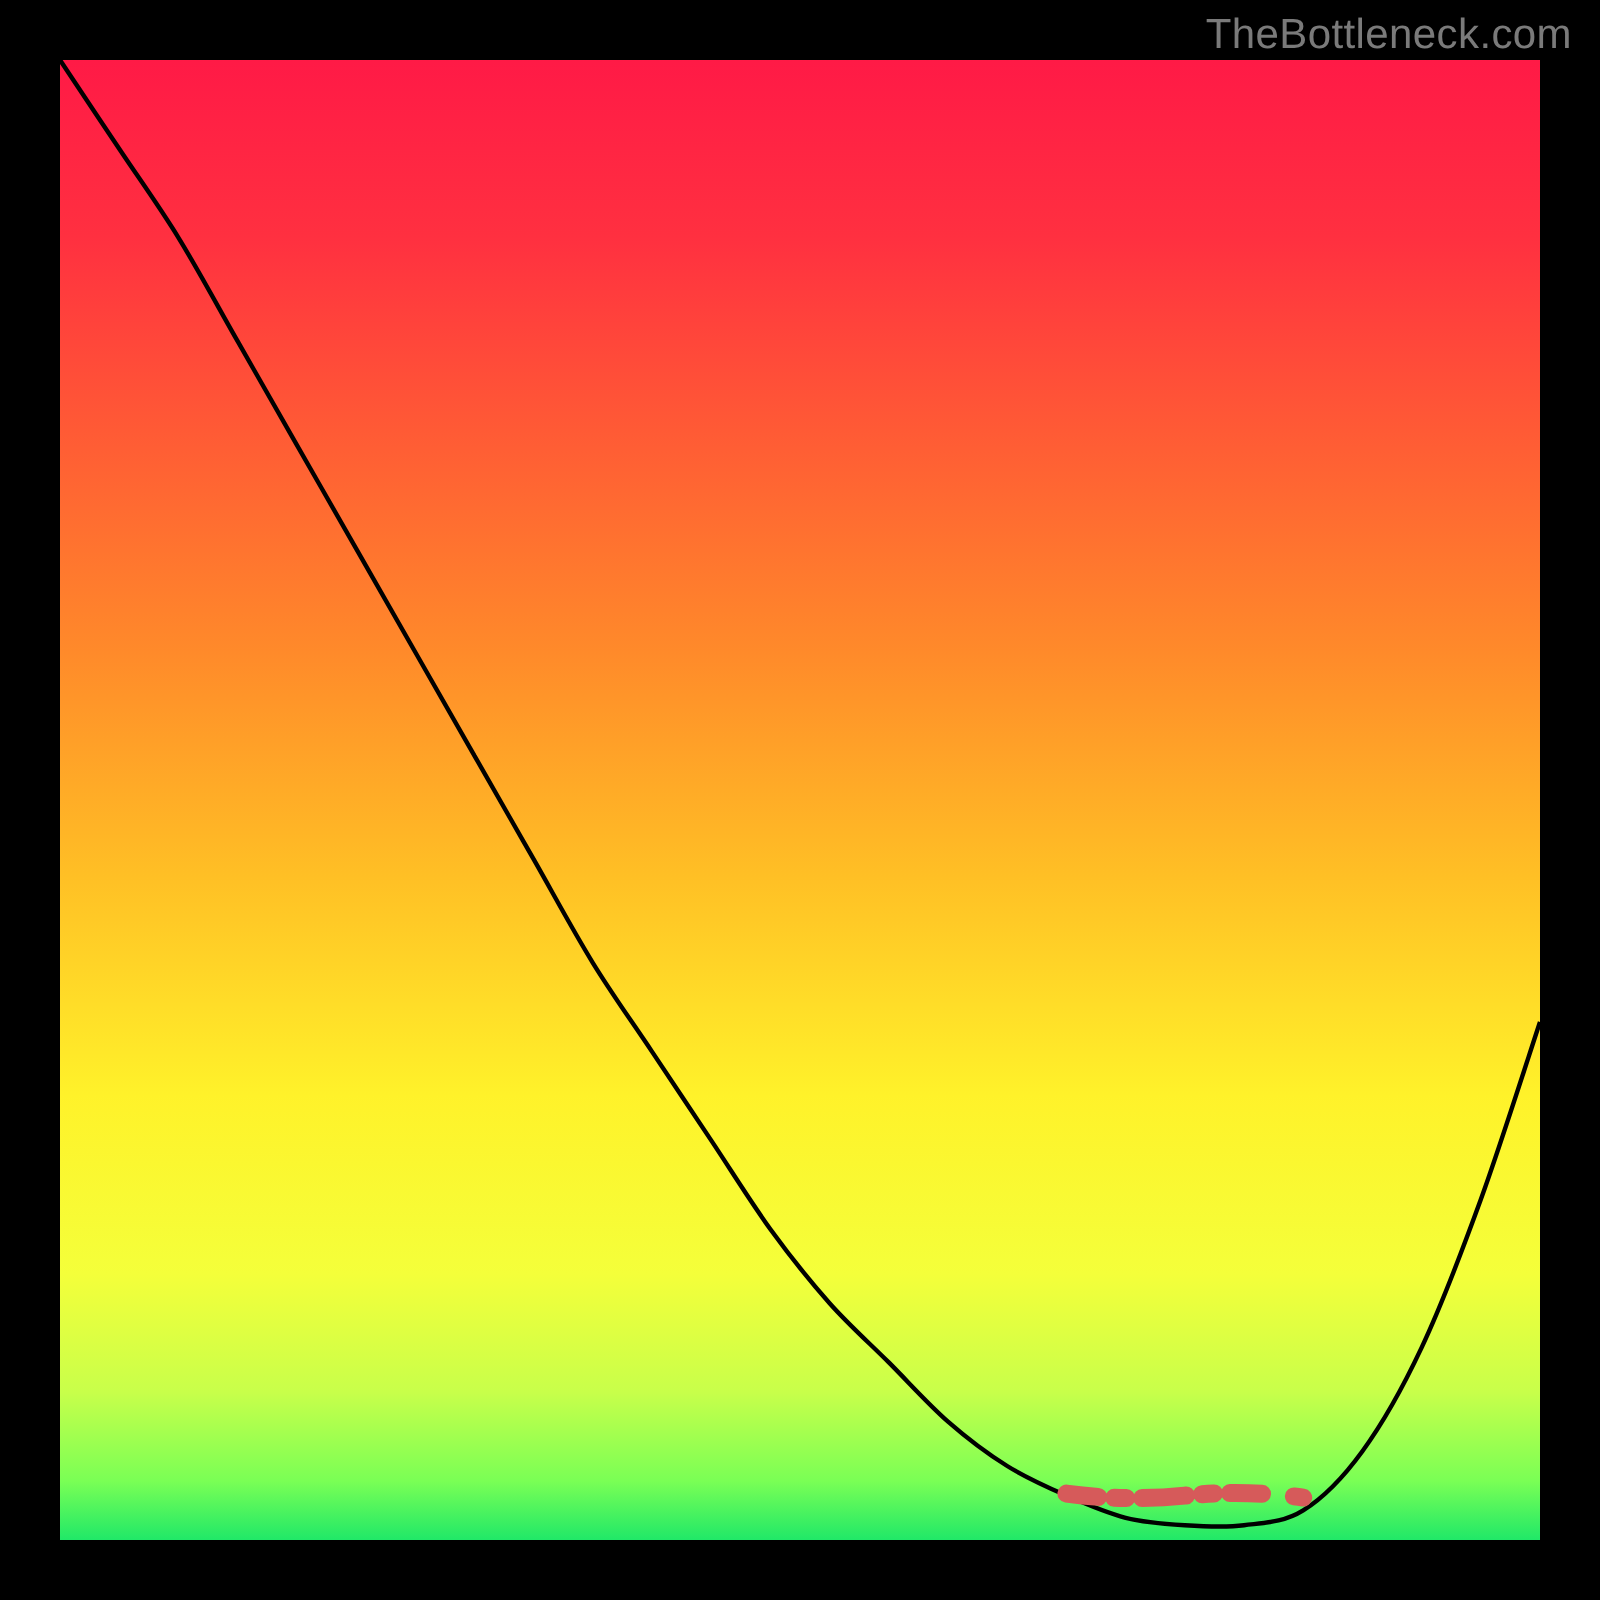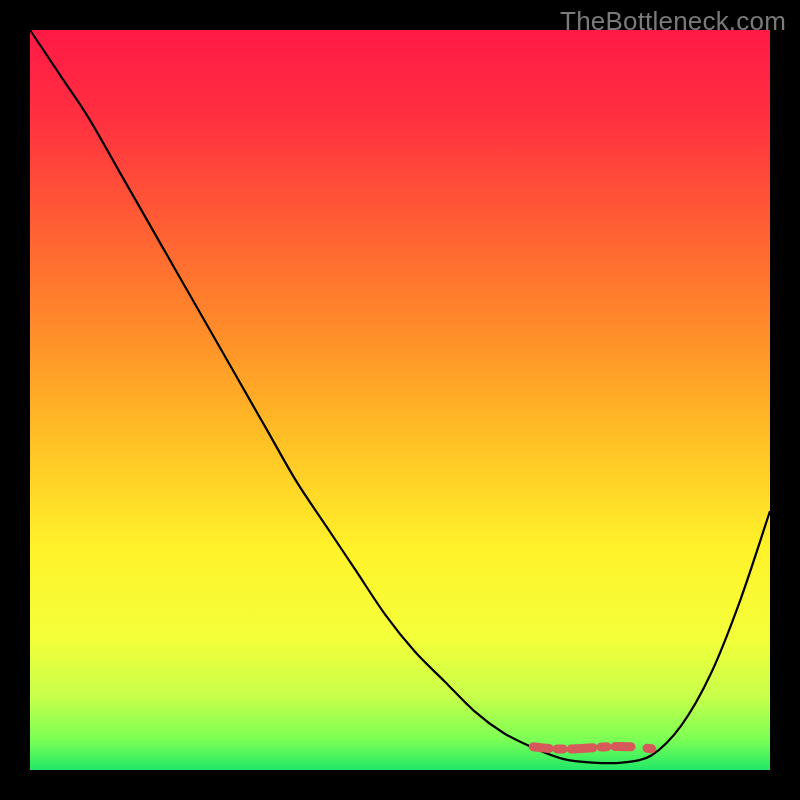--- a/index.html
+++ b/index.html
@@ -15,21 +15,21 @@
     width: 800px;
     height: 800px;
     position: relative;
     background: #000000;
   }
   .watermark {
     position: absolute;
     top: 6px;
     right: 14px;
     color: #7a7a7a;
-    font-size: 26px;
+    font-size: 21px;
     font-weight: 500;
     letter-spacing: 0.2px;
     z-index: 10;
   }
   svg {
     display: block;
   }
 </style>
 </head>
 <body>

